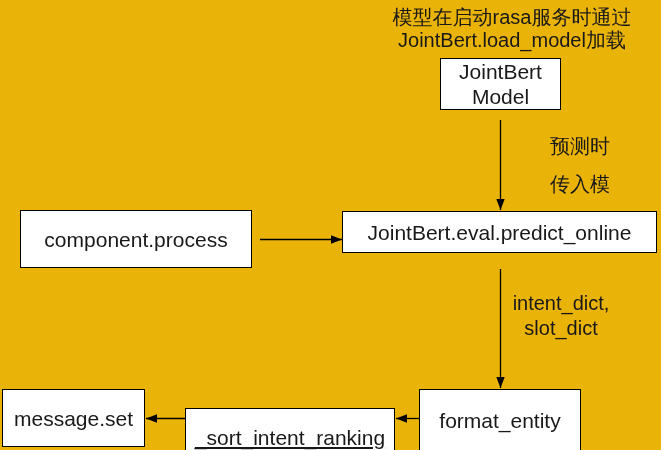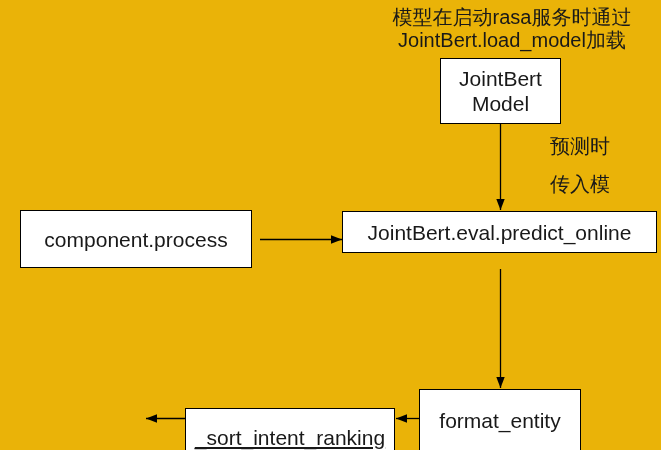--- a/index.html
+++ b/index.html
@@ -37,21 +37,21 @@
   }
   .annotation {
     left: 322px; top: 6px; width: 380px;
     font-size: 20px;
     line-height: 23px;
   }
   .edge-label { font-size: 20px; }
   .edge-label-predict { left: 502px; top: 127px; width: 92px; line-height: 38px; padding-left: 32px; }
   .edge-label-dicts   { left: 505px; top: 291px; width: 112px; line-height: 25px; }
 
-  #node-jointbert-model     { left: 440px; top: 58px;  width: 121px; height: 66px; }
+  #node-jointbert-model     { left: 440px; top: 58px;  width: 121px; height: 52px; }
   #node-component-process   { left: 20px;  top: 210px; width: 232px; height: 58px; }
   #node-predict-online      { left: 342px; top: 211px; width: 315px; height: 42px; }
   #node-message-set         { left: 2px;   top: 389px; width: 143px; height: 58px; }
   #node-sort-intent-ranking { left: 185px; top: 408px; width: 210px; height: 58px; text-decoration: underline; }
   #node-format-entity       { left: 419px; top: 389px; width: 162px; height: 63px; }
 </style>
 </head>
 <body>
 
 <div class="canvas">
@@ -76,19 +76,22 @@
 Model</div>
 
   <div class="floating-label edge-label edge-label-predict">预测时
 传入模
 型</div>
 
   <div class="node" id="node-component-process">component.process</div>
 
   <div class="node" id="node-predict-online">JointBert.eval.predict_online</div>
 
+  <div class="floating-label edge-label edge-label-dicts">intent_dict,
+slot_dict</div>
 
+  <div class="node" id="node-message-set">message.set</div>
 
   <div class="node" id="node-sort-intent-ranking">_sort_intent_ranking</div>
 
   <div class="node" id="node-format-entity">format_entity</div>
 
 </div>
 
 </body></html>

